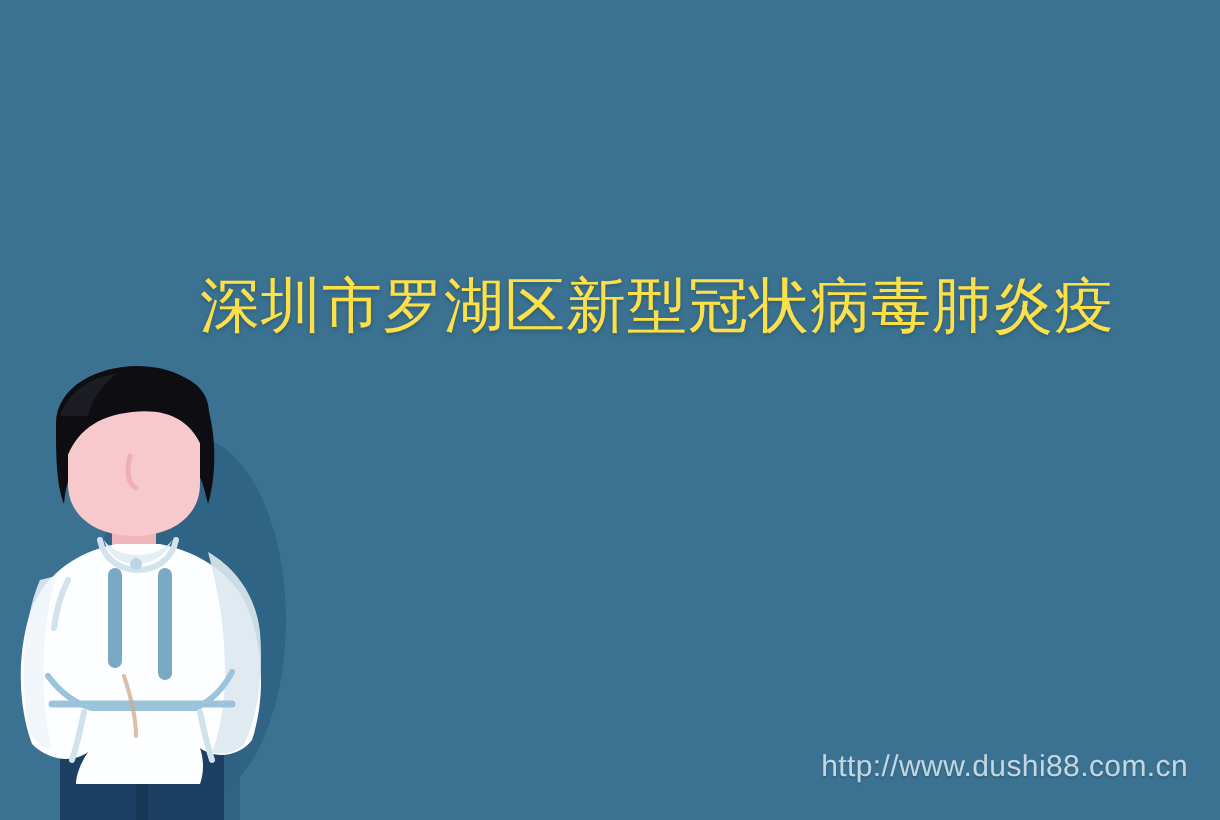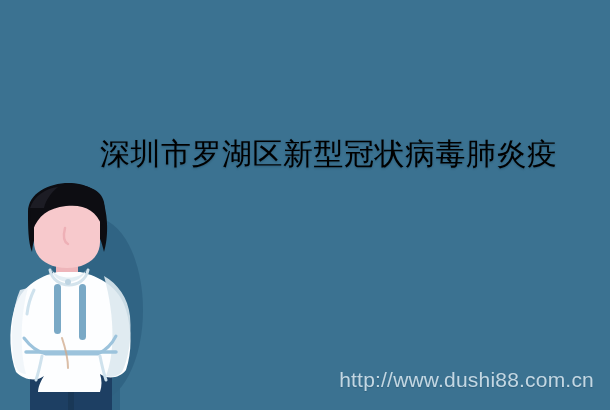--- a/index.html
+++ b/index.html
@@ -27,38 +27,38 @@
     display: block;
     width: 160px;
     height: 250px;
   }
   
   #headline {
     position: absolute;
     left: 100px;
     top: 128px;
     width: 470px;
-    color: #000000;
+    color: #fde047;
     font-size: 30px;
     line-height: 52px;
     letter-spacing: 0.5px;
     font-weight: 400;
     text-shadow: 0 1px 2px rgba(16,48,66,0.35);
   }
   #headline .hl-line {
     display: block;
     white-space: nowrap;
   }
   
   #watermark {
     position: absolute;
     right: 16px;
     bottom: 18px;
     color: #cfe0ea;
-    font-size: 21px;
+    font-size: 15px;
     letter-spacing: 0.2px;
     opacity: 0.92;
     text-shadow: 0 1px 1px rgba(16,48,66,0.3);
   }
 </style>
 </head>
 <body>
 
 <div id="banner">
 

